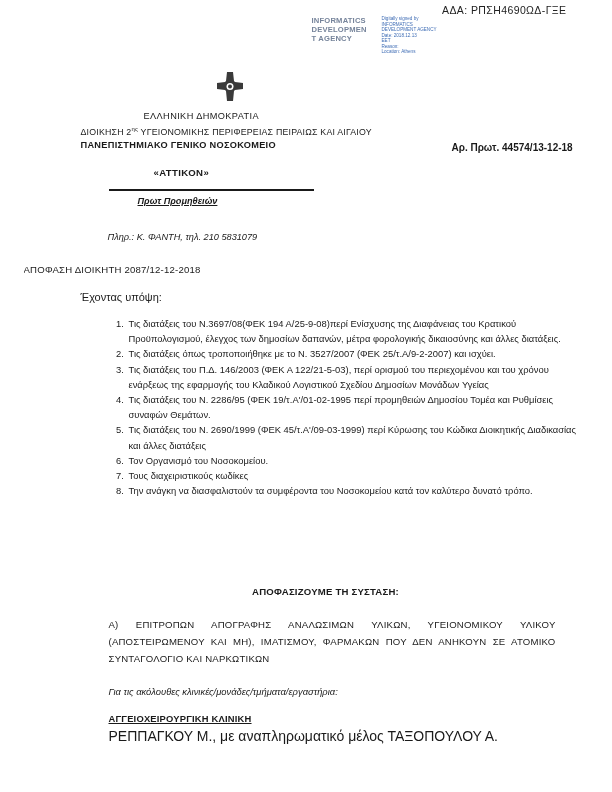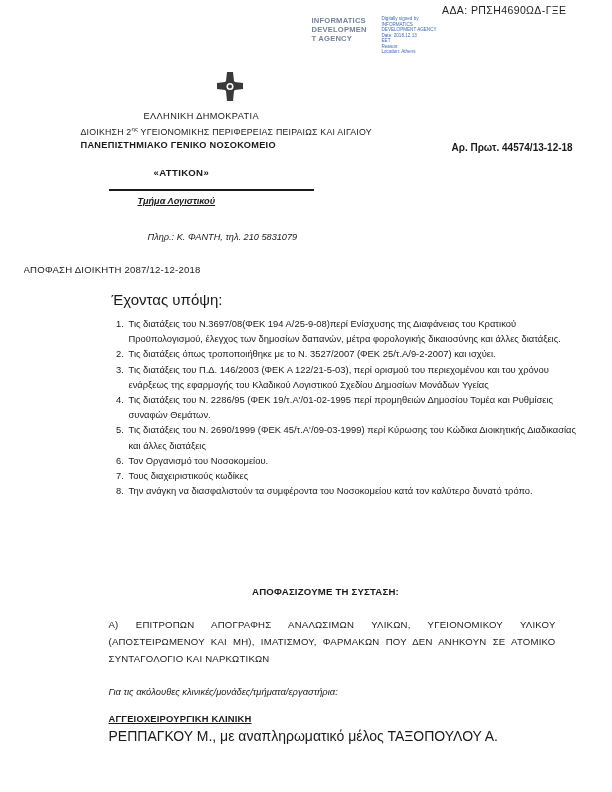--- a/index.html
+++ b/index.html
@@ -105,37 +105,35 @@
     font-weight: bold;
     font-style: italic;
     text-decoration: underline;
   }
   .h-contact {
     position: absolute;
     left: 84px;
     top: 232px;
     font-size: 9.2px;
     font-style: italic;
-    margin-left: 40px;
   }
   .decision-title {
     position: absolute;
     left: 0;
     top: 264px;
     width: 604px;
     font-size: 9.6px;
     font-weight: normal;
     letter-spacing: 0.2px;
   }
   .having-regard {
     position: absolute;
     left: 57px;
     top: 291px;
-    font-size: 15px;
-    margin-left: 31px;
+    font-size: 11px;
   }
   ol.items {
     position: absolute;
     left: 86px;
     top: 316px;
     width: 472px;
     font-size: 9.4px;
     line-height: 15.2px;
     padding-left: 17px;
     list-style: decimal outside;
@@ -221,21 +219,21 @@
   <div class="h-republic">ΕΛΛΗΝΙΚΗ ΔΗΜΟΚΡΑΤΙΑ</div>
 
   <div class="h-admin"><span>ΔΙΟΙΚΗΣΗ 2</span><sup>ης</sup><span> ΥΓΕΙΟΝΟΜΙΚΗΣ ΠΕΡΙΦΕΡΕΙΑΣ ΠΕΙΡΑΙΩΣ ΚΑΙ ΑΙΓΑΙΟΥ</span></div>
 
   <div class="h-hospital">ΠΑΝΕΠΙΣΤΗΜΙΑΚΟ ΓΕΝΙΚΟ ΝΟΣΟΚΟΜΕΙΟ</div>
   <div class="h-protocol">Αρ. Πρωτ. 44574/13-12-18</div>
   <div class="h-attikon">«ΑΤΤΙΚΟΝ»</div>
 
   <div class="rule"></div>
 
-  <div class="h-department">Τμήμα Λογιστικού</div>
+  <div class="h-department">Πρωτ Προμηθειών</div>
   <div class="h-contact">Πληρ.: Κ. ΦΑΝΤΗ, τηλ. 210 5831079</div>
 
   <div class="decision-title">ΑΠΟΦΑΣΗ ΔΙΟΙΚΗΤΗ 2087/12-12-2018</div>
   <div class="having-regard">Έχοντας υπόψη:</div>
 
   <ol class="items">
 
   <li>Τις διατάξεις του Ν.3697/08(ΦΕΚ 194 Α/25-9-08)περί Ενίσχυσης της Διαφάνειας του Κρατικού Προϋπολογισμού, έλεγχος των δημοσίων δαπανών, μέτρα φορολογικής δικαιοσύνης και άλλες διατάξεις.</li>
       <li>Τις διατάξεις όπως τροποποιήθηκε με το Ν. 3527/2007 (ΦΕΚ 25/τ.Α/9-2-2007) και ισχύει.</li>
       <li>Τις διατάξεις του Π.Δ. 146/2003 (ΦΕΚ Α 122/21-5-03), περί ορισμού του περιεχομένου και του χρόνου ενάρξεως της εφαρμογής του Κλαδικού Λογιστικού Σχεδίου Δημοσίων Μονάδων Υγείας</li>

